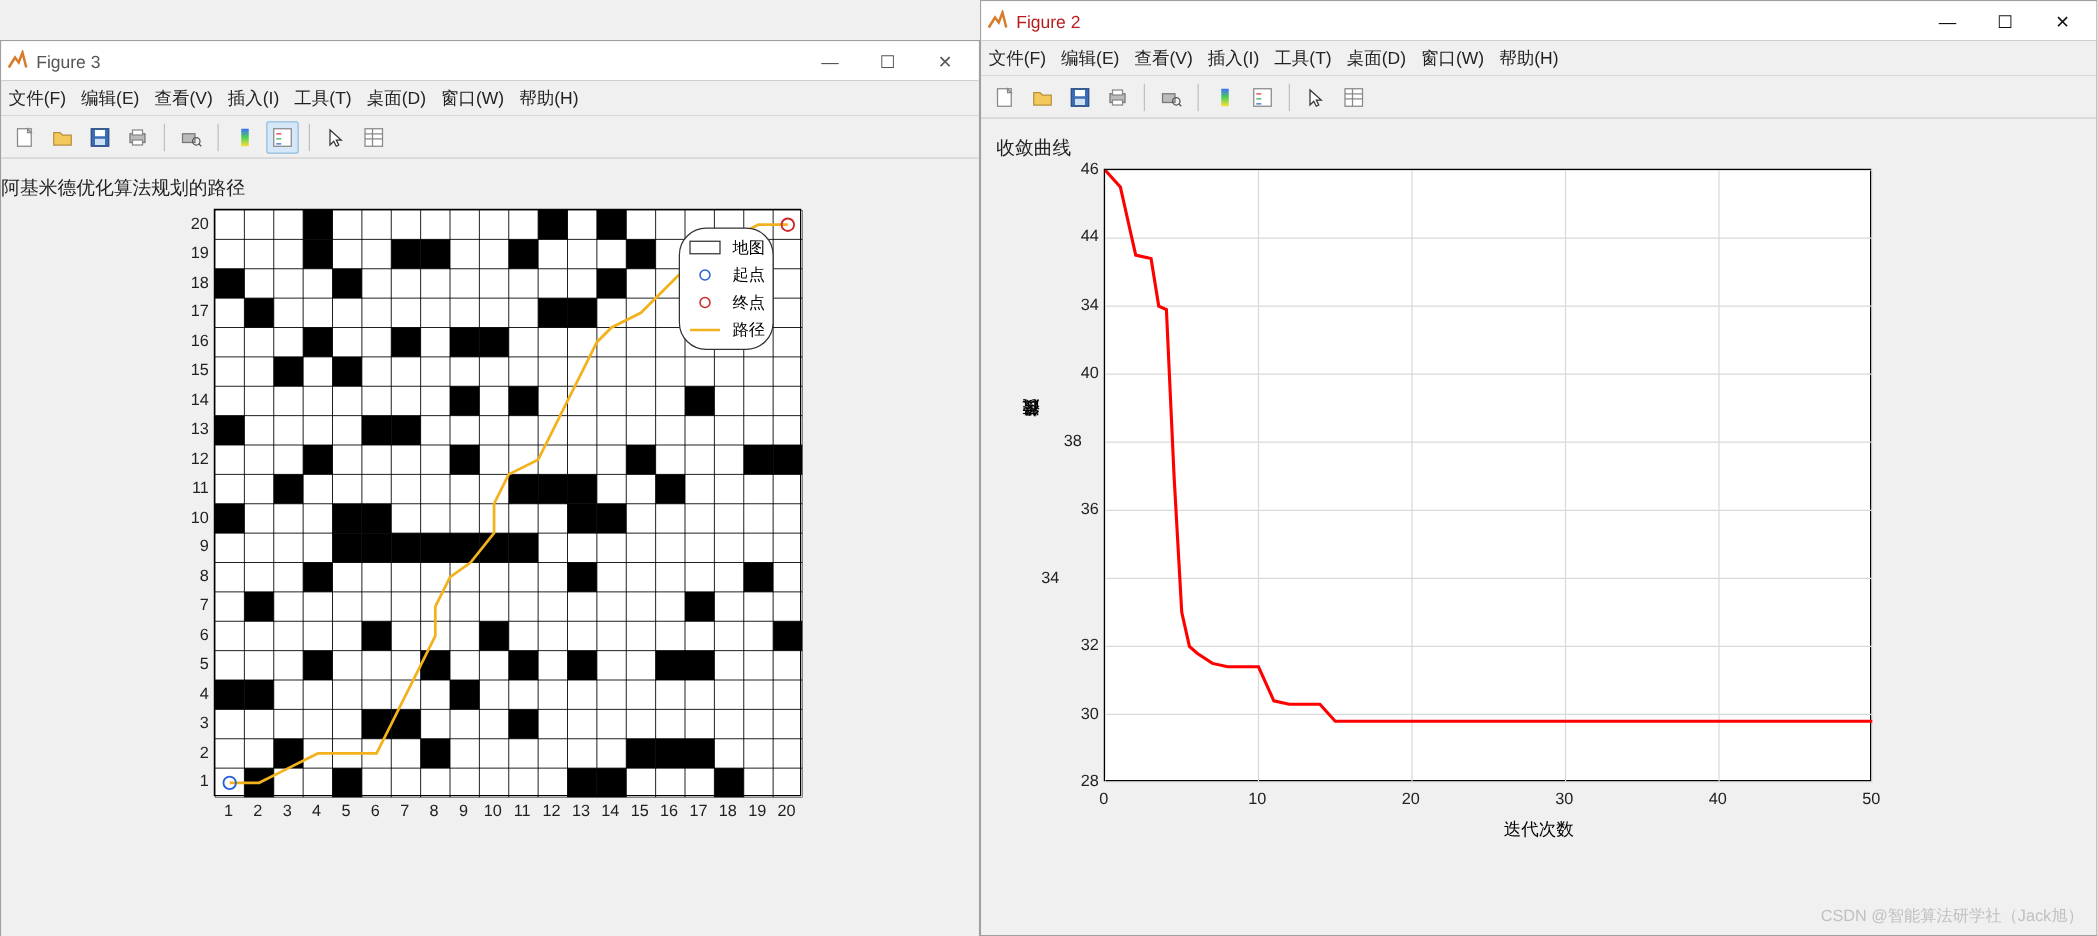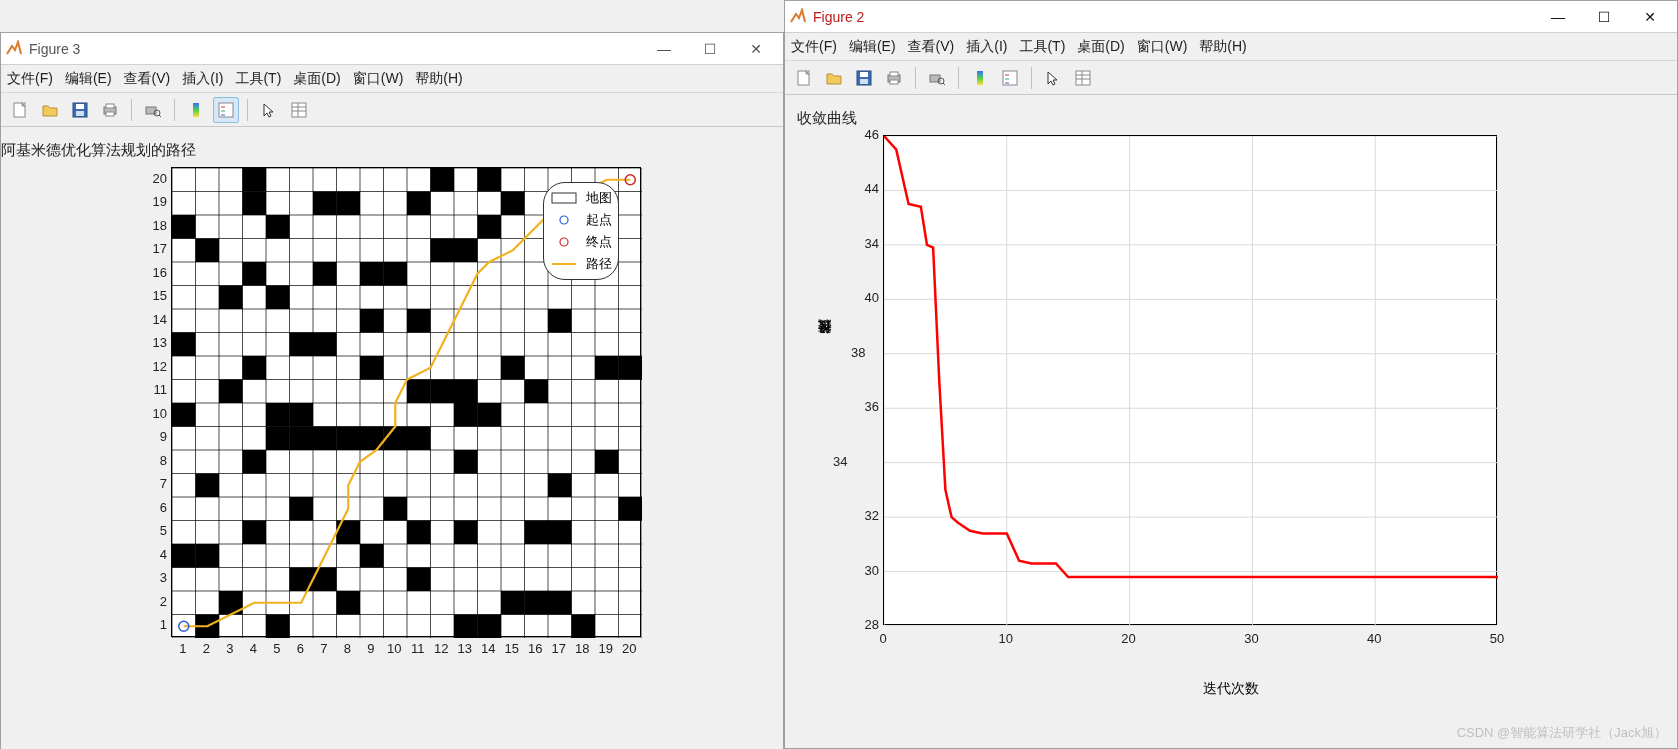--- a/index.html
+++ b/index.html
@@ -564,21 +564,21 @@
             <line x1="0" x2="614" y1="54.44444444444446" y2="54.44444444444446" stroke="#d9d9d9" stroke-width="1"></line>
             <line x1="0" x2="614" y1="0" y2="0" stroke="#d9d9d9" stroke-width="1"></line>
           </g>
         <g id="right-line">
             <polyline points="0,0 12.280000000000001,13.611111111111143 24.560000000000002,68.05555555555554 36.839999999999996,70.77777777777777 42.980000000000004,108.88888888888886 49.120000000000005,111.61111111111114 55.26,245 61.400000000000006,353.8888888888889 67.54,381.1111111111111 73.67999999999999,386.55555555555554 85.96000000000001,394.72222222222223 98.24000000000001,397.44444444444446 110.52,397.44444444444446 122.80000000000001,397.44444444444446 135.08,424.66666666666674 147.35999999999999,427.38888888888886 159.64000000000001,427.38888888888886 171.92000000000002,427.38888888888886 184.2,441 245.60000000000002,441 368.4,441 491.20000000000005,441 614,441" fill="none" stroke="#ff0000" stroke-width="2.5"></polyline>
           </g>
       </svg>
     </div>
     <div id="right-yticks"></div>
     <div id="right-xticks"></div>
-    <div class="xlabel" style="top:560px;margin-top:25px;">迭代次数</div>
+    <div class="xlabel" style="top:560px;">迭代次数</div>
     <div class="watermark">CSDN @智能算法研学社（Jack旭）</div>
   <div class="tick-label" style="left: 66px; top: 522px; width: 28px; text-align: right;">28</div>
       <div class="tick-label" style="left: 66px; top: 467.556px; width: 28px; text-align: right;">30</div>
       <div class="tick-label" style="left: 66px; top: 413.111px; width: 28px; text-align: right;">32</div>
       <div class="tick-label" style="left: 48px; top: 358.667px; width: 28px; text-align: left;">34</div>
       <div class="tick-label" style="left: 66px; top: 304.222px; width: 28px; text-align: right;">36</div>
       <div class="tick-label" style="left: 66px; top: 249.778px; width: 28px; text-align: left;">38</div>
       <div class="tick-label" style="left: 66px; top: 195.333px; width: 28px; text-align: right;">40</div>
       <div class="tick-label" style="left: 66px; top: 140.889px; width: 28px; text-align: right;">34</div>
       <div class="tick-label" style="left: 66px; top: 86.4444px; width: 28px; text-align: right;">44</div>

